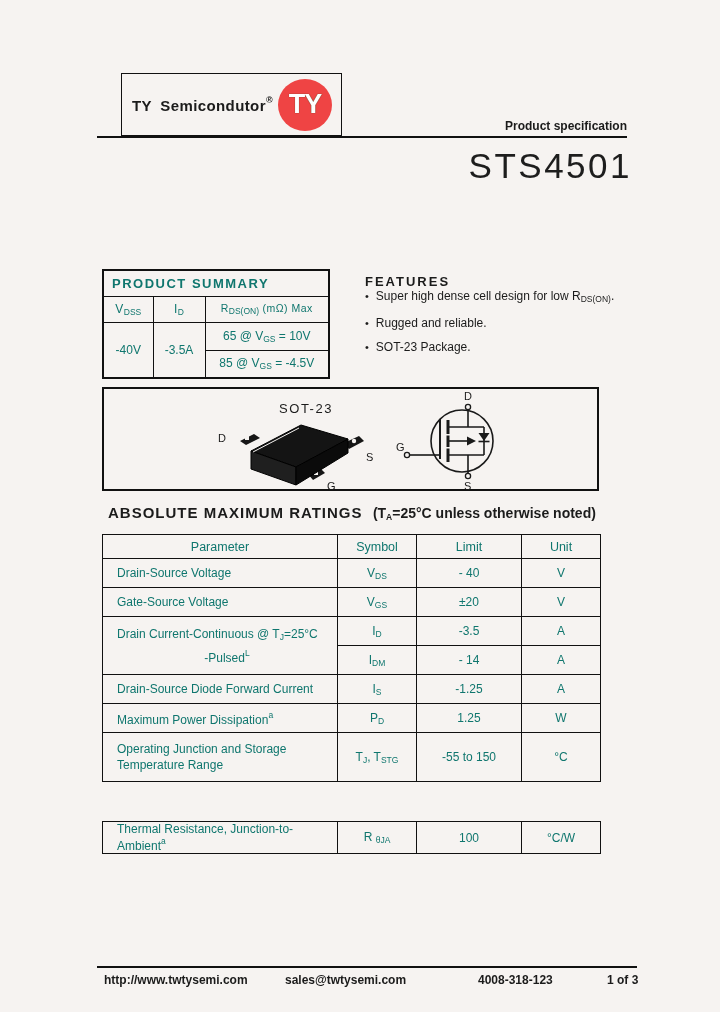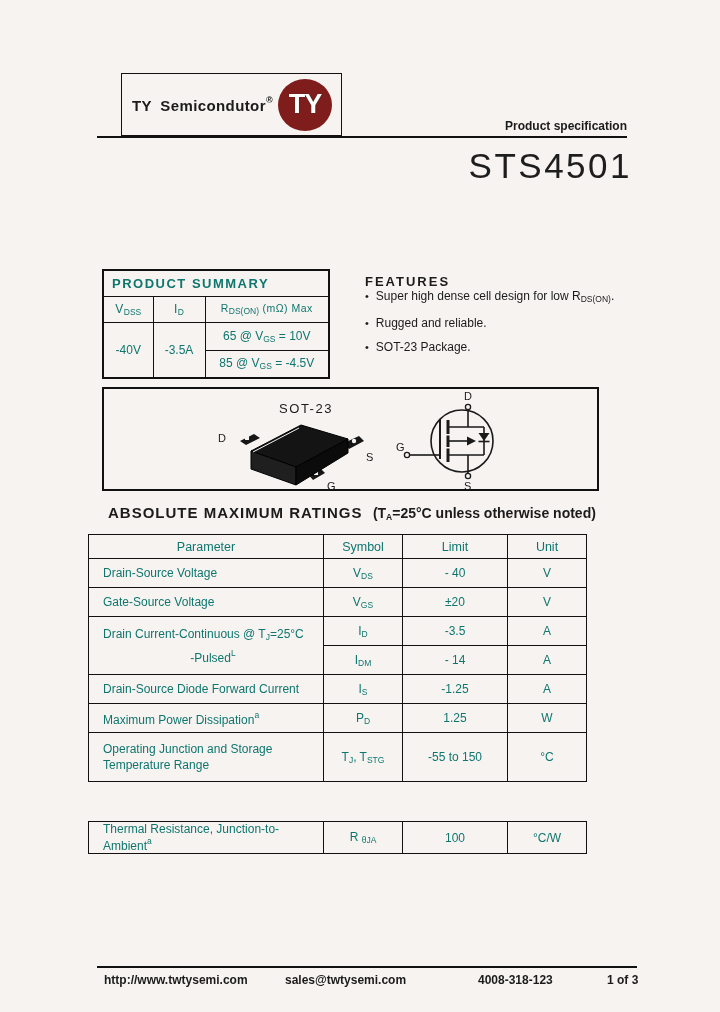--- a/index.html
+++ b/index.html
@@ -4,21 +4,21 @@
 <style>
   * { margin:0; padding:0; box-sizing:border-box; }
   body { background:#e8e6e4; font-family:"Liberation Sans", sans-serif; color:#1b1b1b; }
   .page { position:relative; width:720px; height:1012px; background:#f6f3f1; overflow:hidden; }
 
   
   .logo-box { position:absolute; left:97px; top:73px; width:221px; height:63px;
               border:1px solid #111; display:flex; align-items:center; padding-left:10px;margin-left:24px; }
   .brand { font-size:15px; font-weight:bold; letter-spacing:.4px; word-spacing:4px; white-space:nowrap; }
   .regmark { font-size:9px; vertical-align:8px; font-weight:bold; }
-  .badge { width:54px; height:52px; border-radius:50%; background:#7f1d1d; margin-left:5px;
+  .badge { width:54px; height:52px; border-radius:50%; background:#ef4444; margin-left:5px;
            display:flex; align-items:center; justify-content:center;
            color:#ffffff; font-weight:bold; font-size:27px; letter-spacing:-1px;
            text-shadow:0 0 1px #03400c; flex:0 0 auto; }
   .spec-label { position:absolute; top:119px; right:93px; font-size:12px; font-weight:bold; }
   .header-rule { position:absolute; left:97px; top:136px; width:530px; height:2px; background:#111; }
   .part-title { position:absolute; top:146px; right:88px; font-size:35px; letter-spacing:2.5px; color:#1d1d1d; }
 
   
   table { border-collapse:collapse; table-layout:fixed; }
   td, th { border:1px solid #111; font-weight:normal; text-align:center; font-size:12px; color:#0f766e; }
@@ -41,21 +41,21 @@
   .pkg-box { position:absolute; left:102px; top:387px; width:497px; height:104px; border:2px solid #111; }
   .sot-svg { position:absolute; left:92px; top:2px; }
   .fet-svg { position:absolute; left:292px; top:0px; }
   svg text { font-family:"Liberation Sans", sans-serif; fill:#1b1b1b; }
 
   
   .sec-head { position:absolute; left:108px; font-size:15px; font-weight:bold; letter-spacing:1px; white-space:nowrap; }
   .sec-head .cond { font-weight:bold; letter-spacing:0; font-size:14px; }
 
   
-  .ratings { position:absolute; left:88px; border:1.5px solid #111; }
+  .ratings { position:absolute; left:102px; border:1.5px solid #111; }
   .ratings td.p { text-align:left; padding-left:14px; }
   .ratings .hr24 td { height:24px; font-size:12.5px; }
   .r29 td { height:29px; }
   .r49 td { height:49px; }
   .twoLine { line-height:16px; }
   .ctr { text-align:center !important; padding-left:0 !important; }
 
   
   .footer-rule { position:absolute; left:97px; top:966px; width:540px; height:2px; background:#111; }
   .ft { position:absolute; top:973px; font-size:12px; font-weight:bold; }

